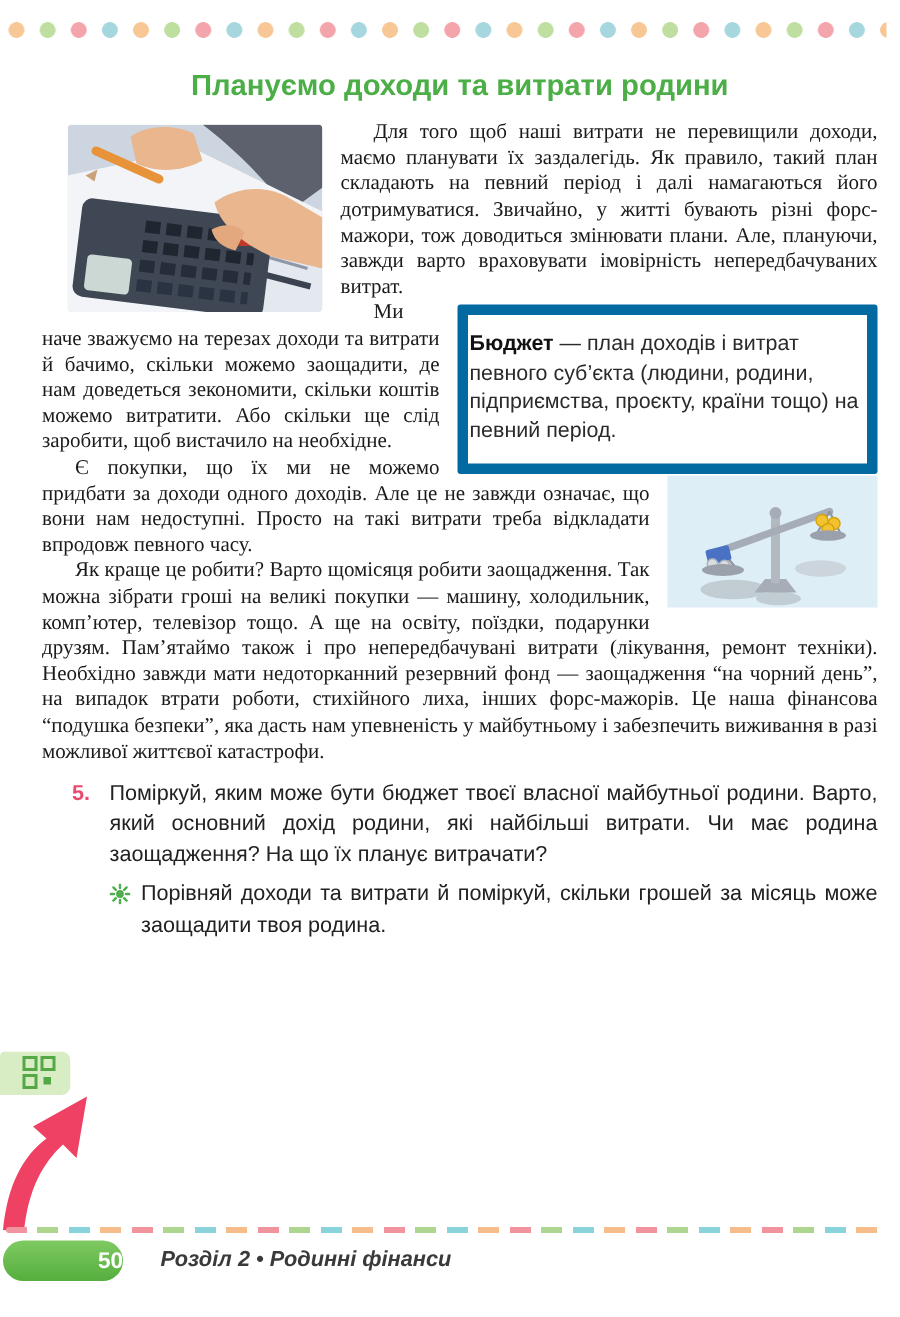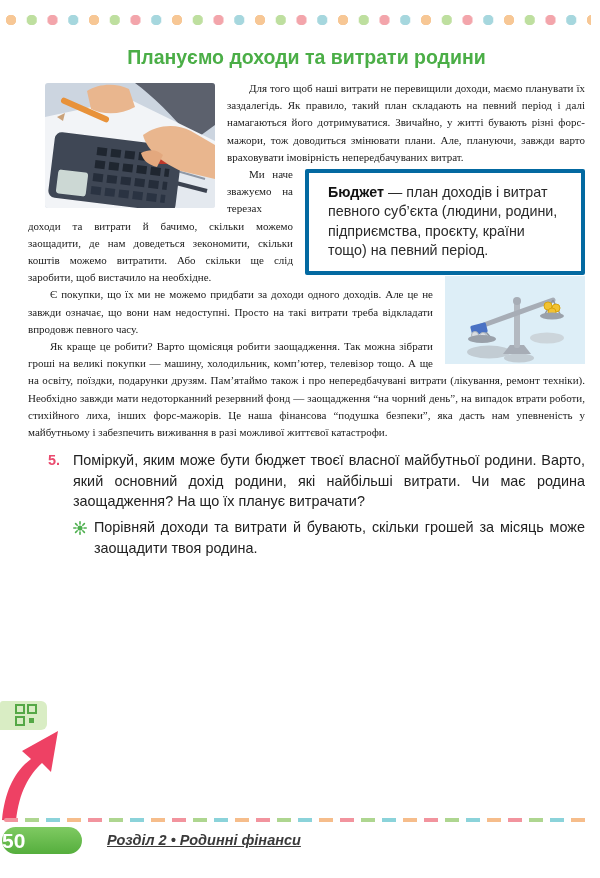--- a/index.html
+++ b/index.html
@@ -25,32 +25,32 @@
     background-position: 0 0, 20.75px 0, 41.5px 0, 62.25px 0;
     background-repeat: repeat-x;
   }
   .content { position: absolute; top: 46px; left: 28px; width: 557px; }
   .page-title {
     font-family: "Liberation Sans", "DejaVu Sans", sans-serif;
     font-size: 19.5px; font-weight: 700; color: #4bae47;
     text-align: center; margin-bottom: 11px;
   }
   p.body {
-    font-size: 11px; line-height: 17.2px;
+    font-size: 14px; line-height: 17.2px;
     text-align: justify; text-indent: 22px;
   }
   .photo-wrap {
     float: left; width: 170px; height: 125px;
     margin: 3px 12px 2px 17px;
     border-radius: 3px; overflow: hidden;
   }
   .clear-l { clear: left; }
   .def-box {
-    border: 4px solid #0369a1; border-radius: 2px; background: #fff;
-    padding: 10px 19px 11px;
+    border: 7px solid #0369a1; border-radius: 2px; background: #fff;
+    padding: 10px 1px 11px;
     font-family: "Liberation Sans", "DejaVu Sans", sans-serif;
     font-size: 14.3px; line-height: 19.3px; color: #2a2a2a;
     text-align: left;
   }
   .def-box b { color: #111; }
   .budget-box { float: right; width: 280px; margin: 3px 0 0 12px; }
   .scales-wrap {
     float: right; clear: right; width: 140px; height: 88px;
     margin: 1px 0 4px 12px; background: #ddeef7;
   }
@@ -78,26 +78,26 @@
       #8bd3da 42px 56px, rgba(0,0,0,0) 56px 63px,
       #f6bd8b 63px 77px, rgba(0,0,0,0) 77px 84px);
     background-size: 84px 4px; background-repeat: repeat-x;
     border-radius: 2px;
   }
   .page-badge {
     position: absolute; left: 2px; top: 827px; width: 80px; height: 27px;
     border-radius: 14px;
     background: linear-gradient(#7fca62, #55ae3d);
     color: #fff; font-family: "Liberation Sans", "DejaVu Sans", sans-serif;
-    font-weight: 700; font-size: 21px; line-height: 27px; text-align: left;
+    font-weight: 700; font-size: 15px; line-height: 27px; text-align: right;
   }
   .chapter-label {
     position: absolute; left: 107px; top: 832px;
     font-family: "Liberation Sans", "DejaVu Sans", sans-serif;
-    font-style: italic; font-weight: 700; font-size: 14.5px; color: #3a3a3a; text-decoration: underline;
+    font-style: italic; font-weight: 700; font-size: 14.5px; color: #3a3a3a;
   }
 </style>
 </head>
 <body>
 
 <div class="page">
 
   <div class="dots-border"></div>
 
   <div class="content">
@@ -177,21 +177,21 @@
               <line x1="0.8" y1="7" x2="3" y2="7"></line>
                 <line x1="11" y1="7" x2="13.2" y2="7"></line>
               <line x1="2.6" y1="2.6" x2="4.2" y2="4.2"></line>
                 <line x1="9.8" y1="9.8" x2="11.4" y2="11.4"></line>
               <line x1="2.6" y1="11.4" x2="4.2" y2="9.8"></line>
                 <line x1="9.8" y1="4.2" x2="11.4" y2="2.6"></line>
             </g>
             <circle cx="7" cy="7" r="2.6" fill="#4daf4e"></circle>
           </svg>
         </span>
-        <span class="subtask-text">Порівняй доходи та витрати й бувають, скільки грошей за місяць може заощадити твоя родина.</span>
+        <span class="subtask-text">Порівняй доходи та витрати й поміркуй, скільки грошей за місяць може заощадити твоя родина.</span>
       </div>
     </div>
 
   </div>
 
   <div class="qr-badge">
     <svg width="47" height="29" viewBox="0 0 47 29">
       <path d="M0,3 a3,3 0 0 1 3,-3 L41,0 a6,6 0 0 1 6,6 L47,23 a6,6 0 0 1 -6,6 L0,29 Z" fill="#d9edc4"></path>
       <rect x="16" y="4" width="8" height="8" fill="none" stroke="#55a846" stroke-width="2"></rect>
       <rect x="28" y="4" width="8" height="8" fill="none" stroke="#55a846" stroke-width="2"></rect>

